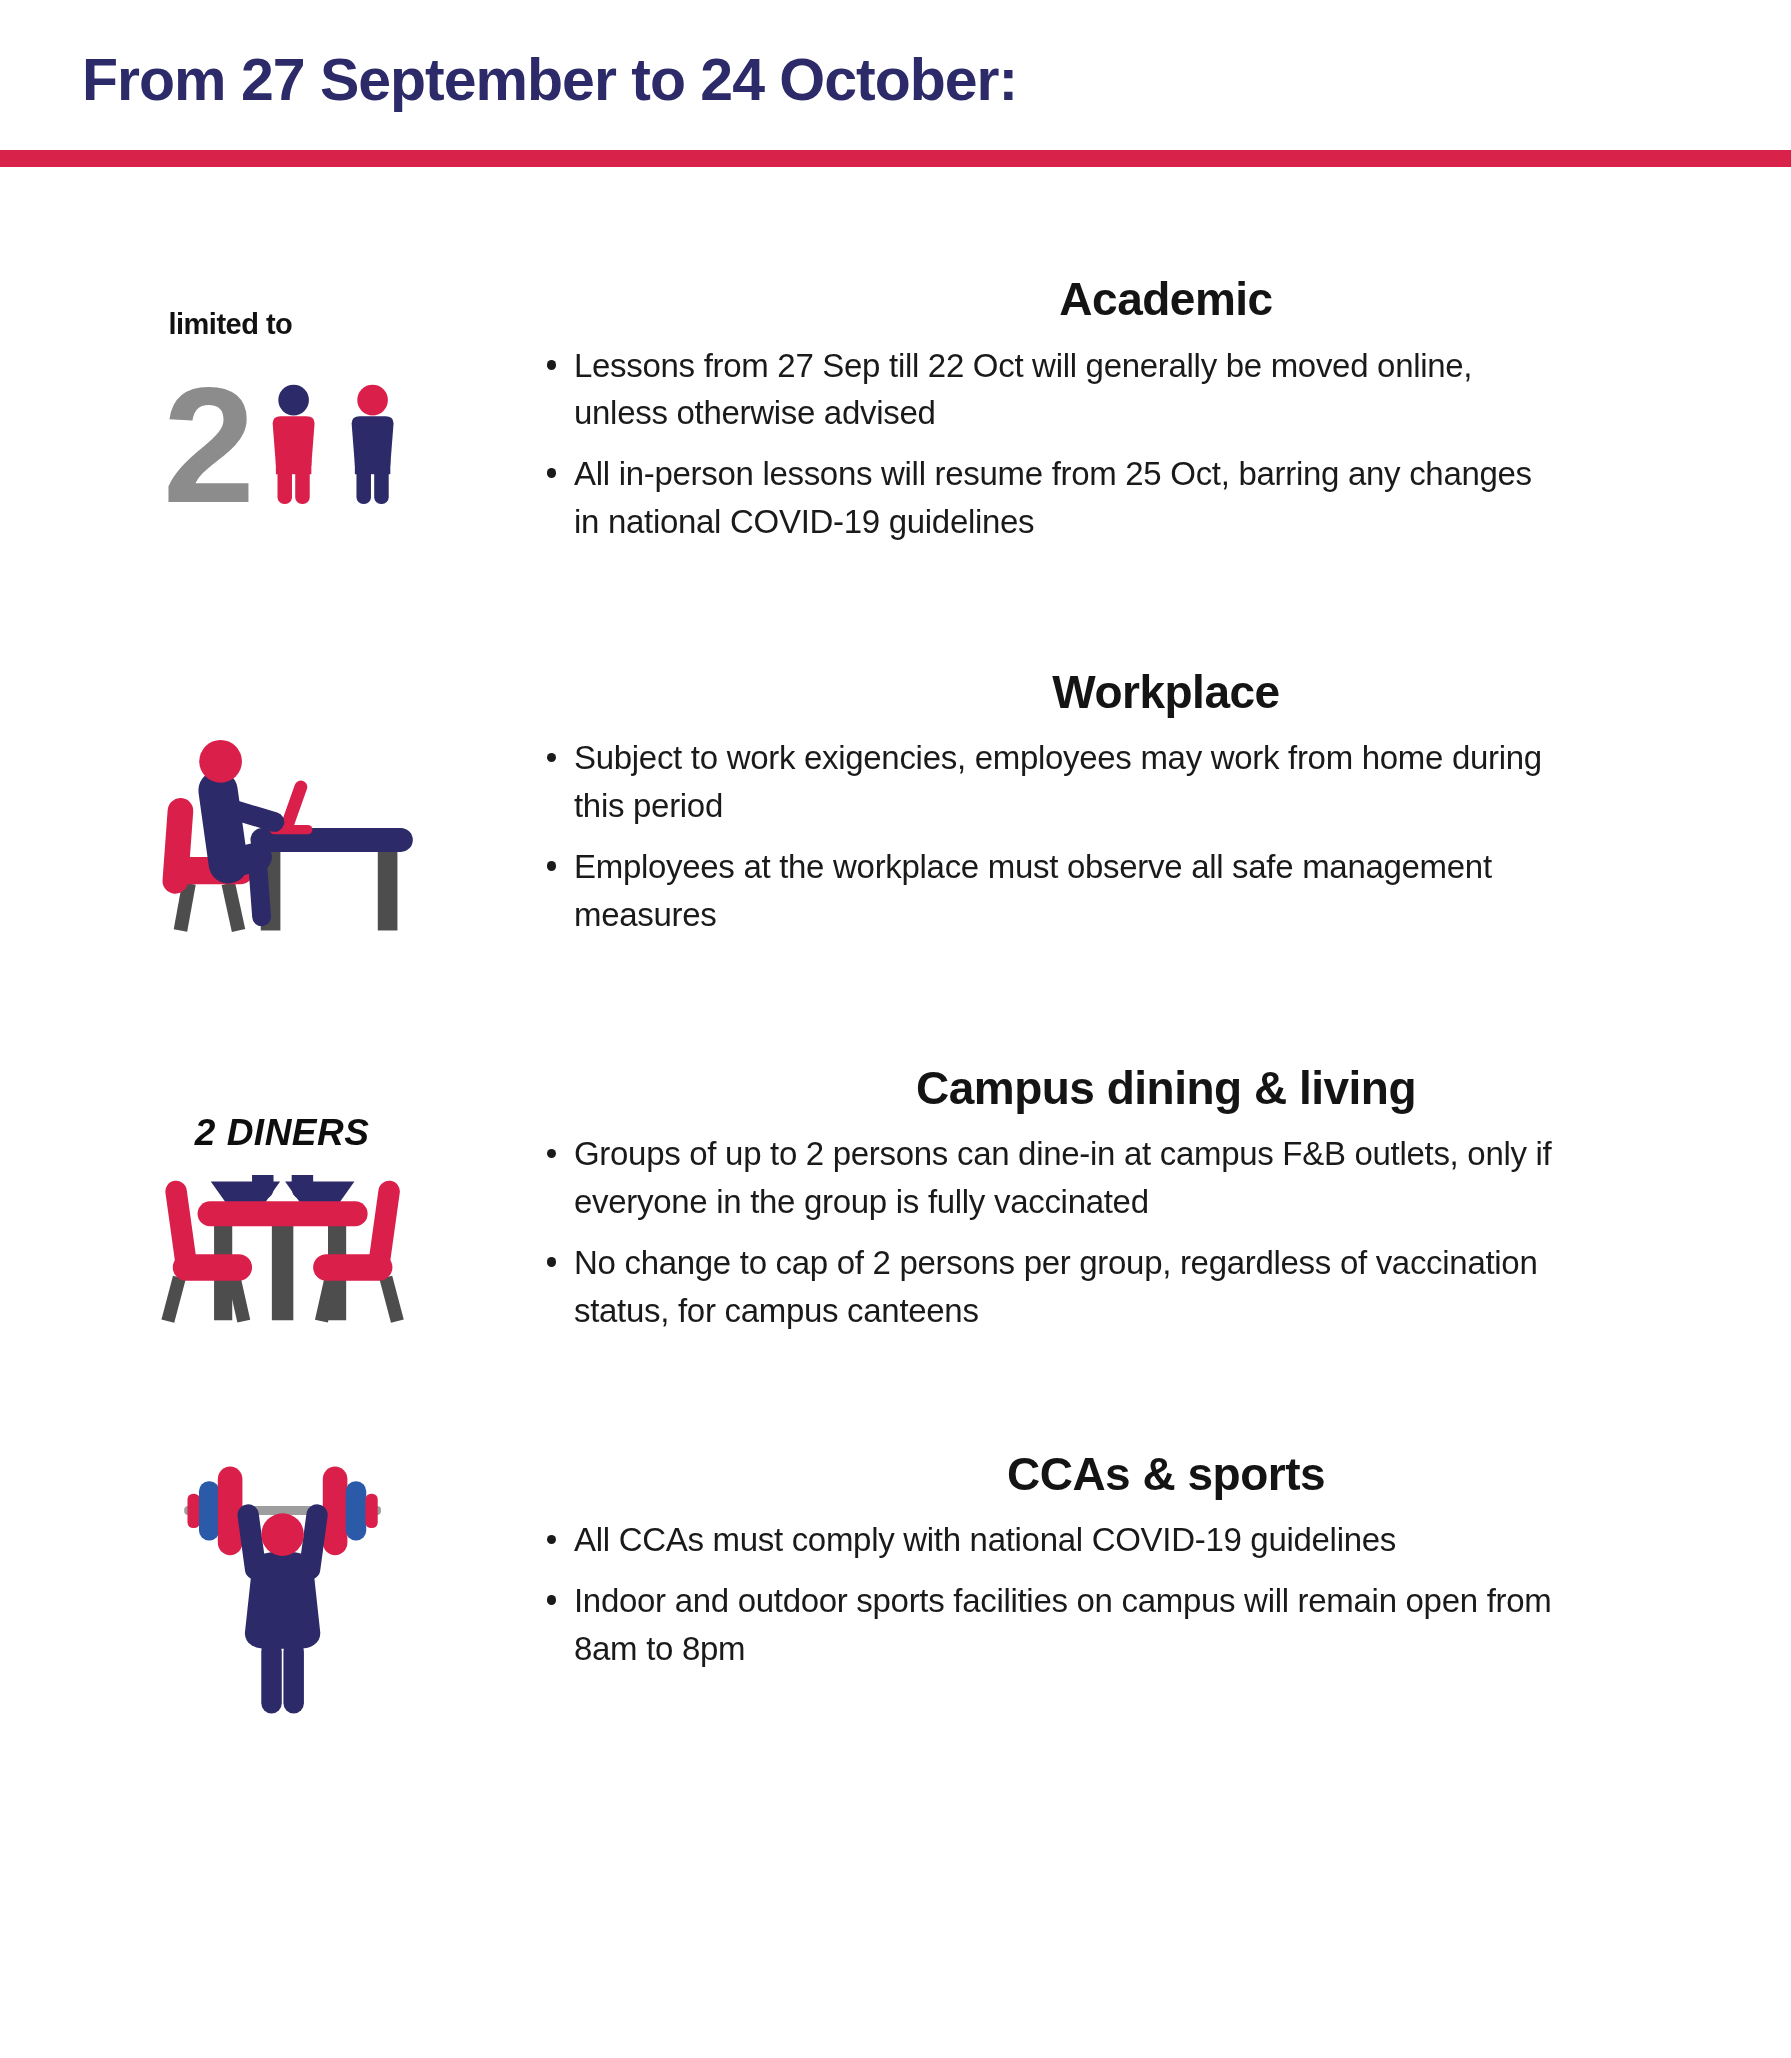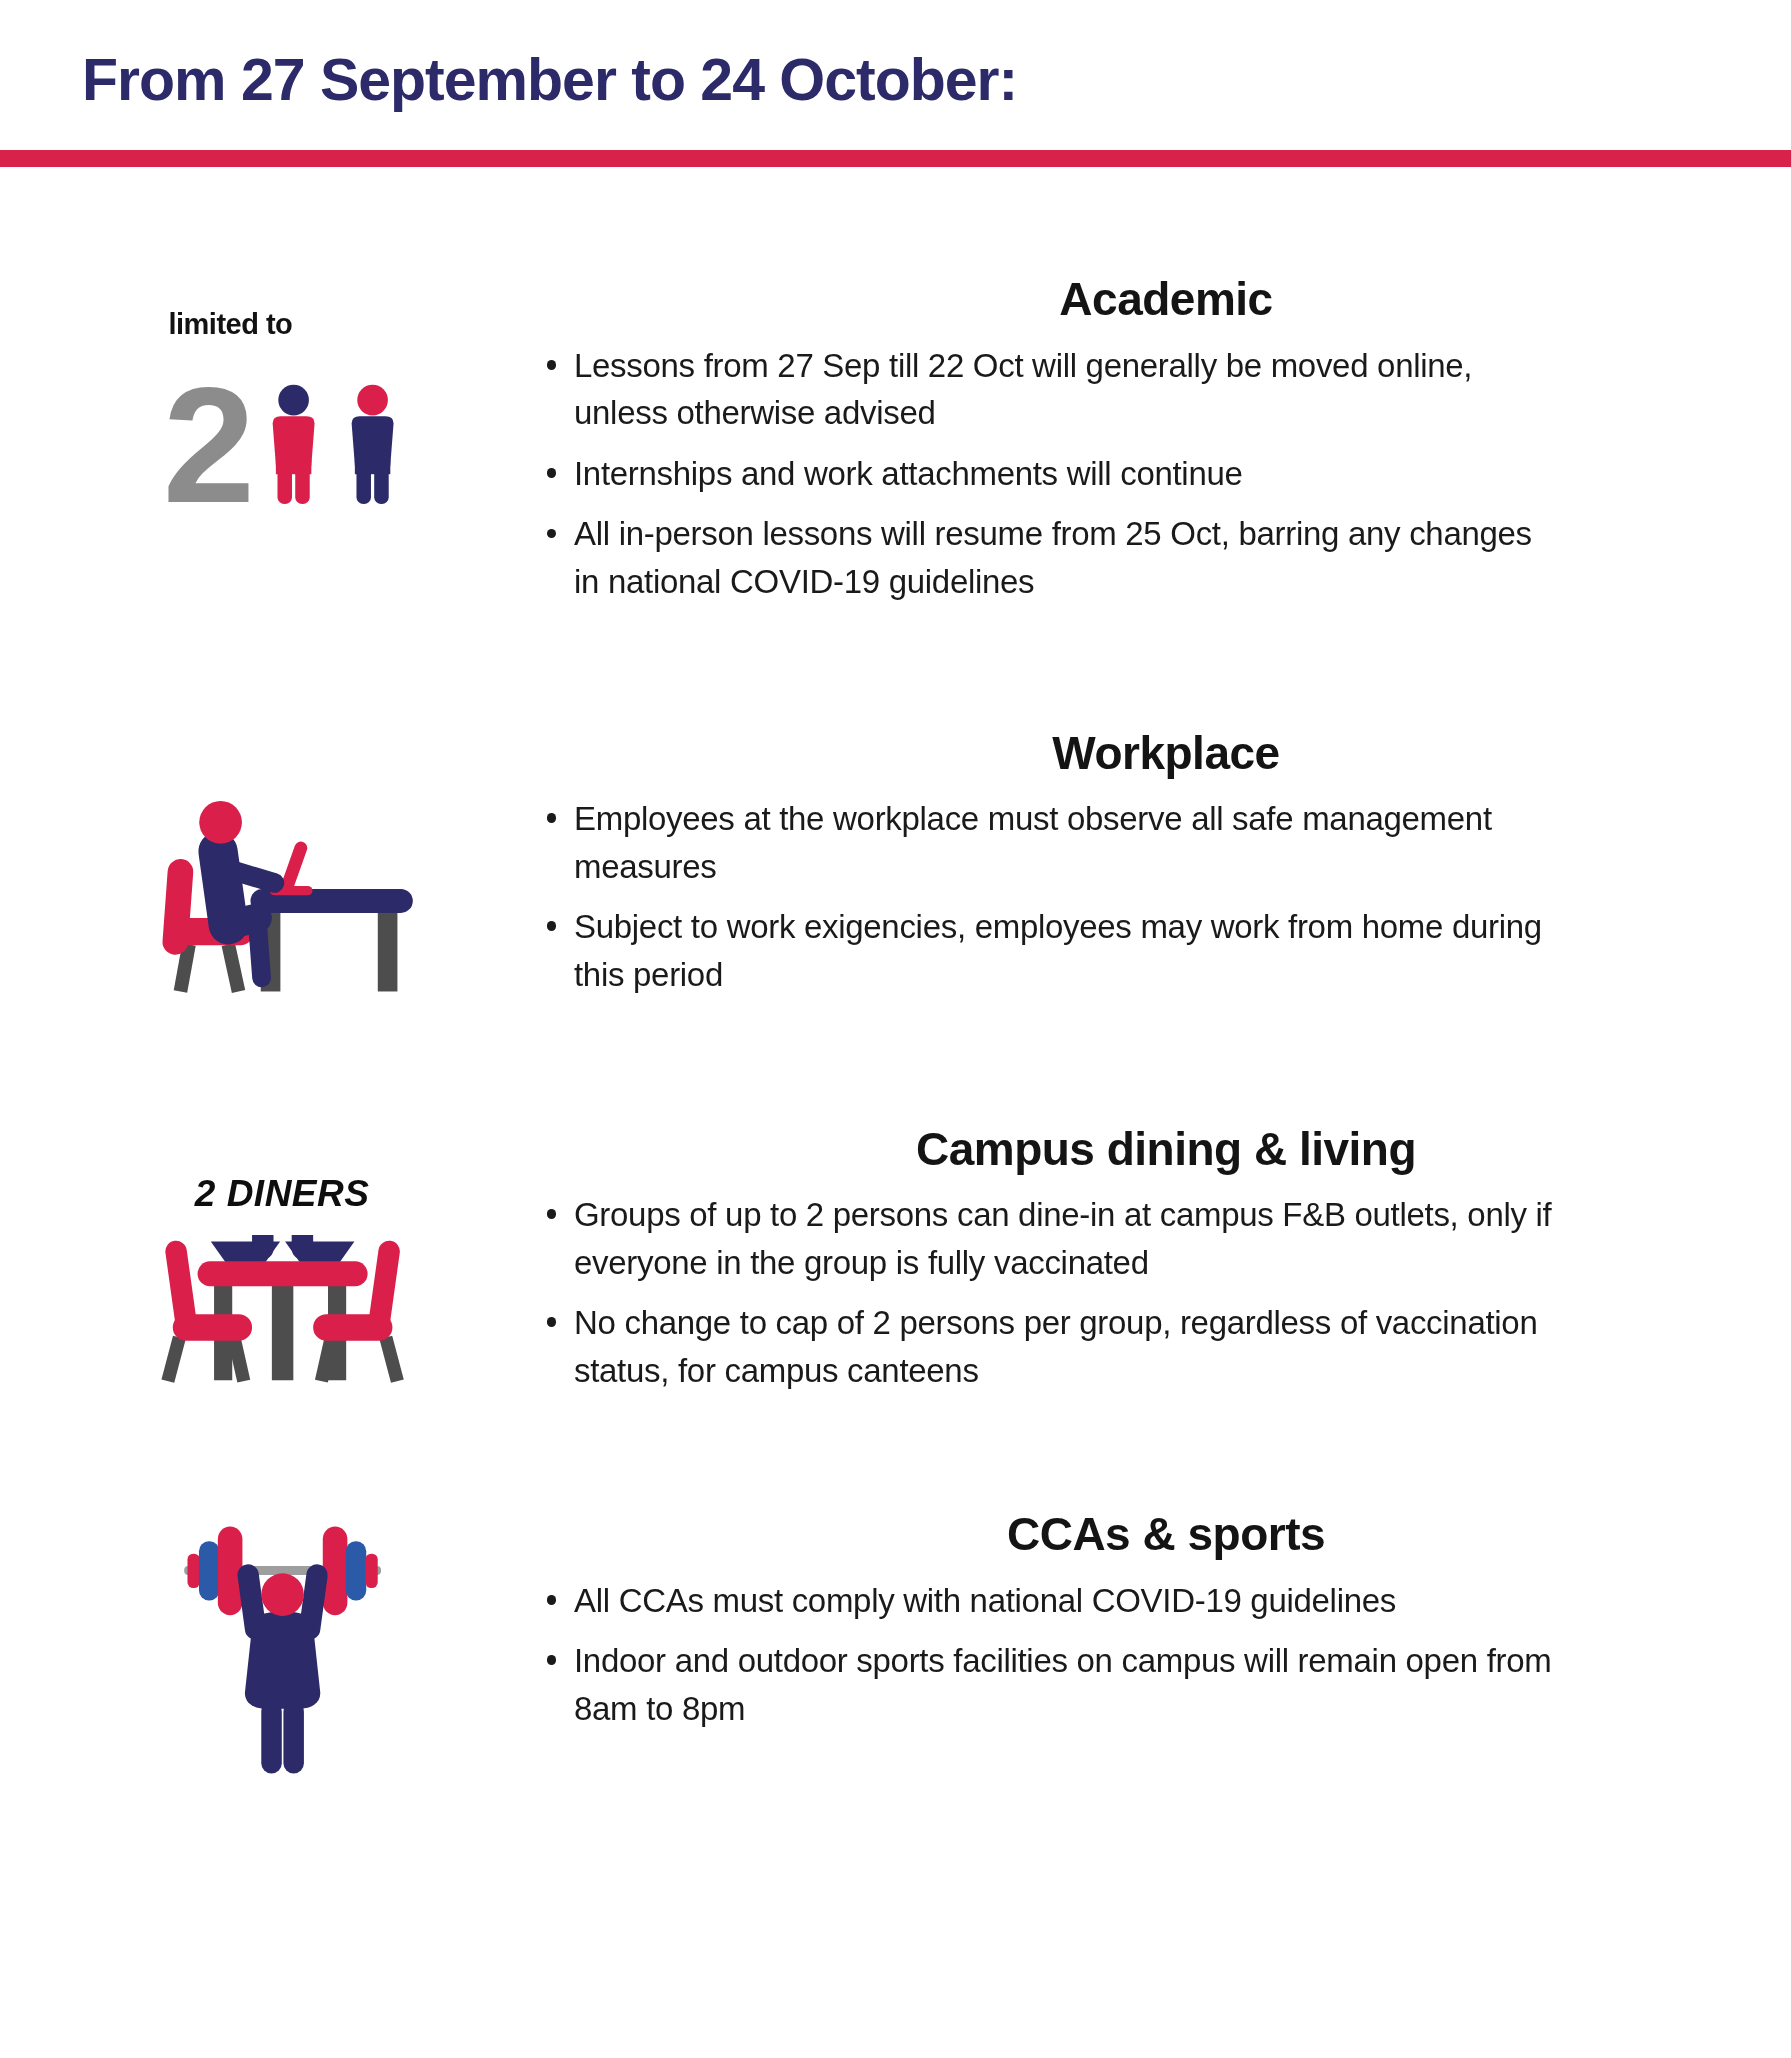--- a/index.html
+++ b/index.html
@@ -94,21 +94,20 @@
             </g>
           </svg>
         </div>
       </div>
     </div>
     <div class="text-col">
       <h2>Academic</h2>
       <ul class="bullets">
         <li>Lessons from 27 Sep till 22 Oct will generally be moved online,
 unless otherwise advised</li>
-        <li>Internships and work attachments will continue</li>
         <li>All in-person lessons will resume from 25 Oct, barring any changes
 in national COVID-19 guidelines</li>
       </ul>
     </div>
   </section>
 
   <section class="row sec-workplace">
     <div class="icon-col icon-workplace">
       <div class="icon-inner">
         <svg width="299" height="257" viewBox="0 0 350 300" aria-hidden="true">
@@ -132,24 +131,24 @@
           <line x1="197" y1="92" x2="181" y2="137" stroke="#DA1F4B" stroke-width="15" stroke-linecap="round"></line>
           <line x1="166" y1="142" x2="205" y2="142" stroke="#DA1F4B" stroke-width="11" stroke-linecap="round"></line>
 
           <line x1="103" y1="114" x2="166" y2="133" stroke="#2C2A68" stroke-width="23" stroke-linecap="round"></line>
         </svg>
       </div>
     </div>
     <div class="text-col">
       <h2>Workplace</h2>
       <ul class="bullets">
+        <li>Subject to work exigencies, employees may work from home during
+this period</li>
         <li>Employees at the workplace must observe all safe management
 measures</li>
-        <li>Subject to work exigencies, employees may work from home during
-this period</li>
       </ul>
     </div>
   </section>
 
   <section class="row sec-dining">
     <div class="icon-col icon-dining">
       <div class="icon-inner">
         <div class="diners-label">2 DINERS</div>
         <svg width="256" height="161" viewBox="0 0 310 195" aria-hidden="true">
 

